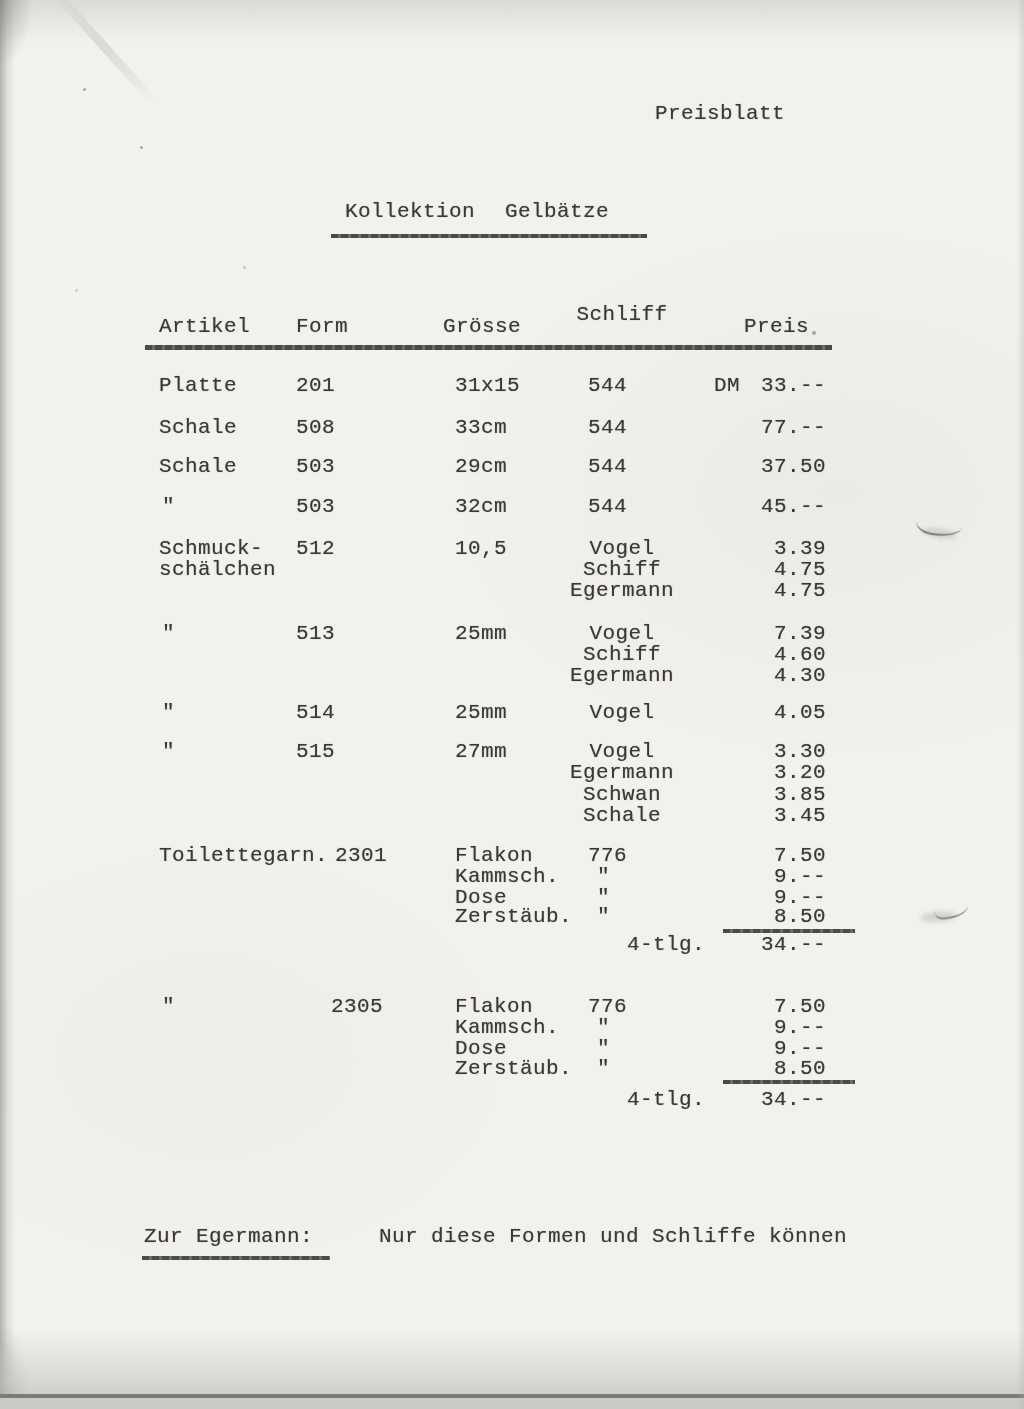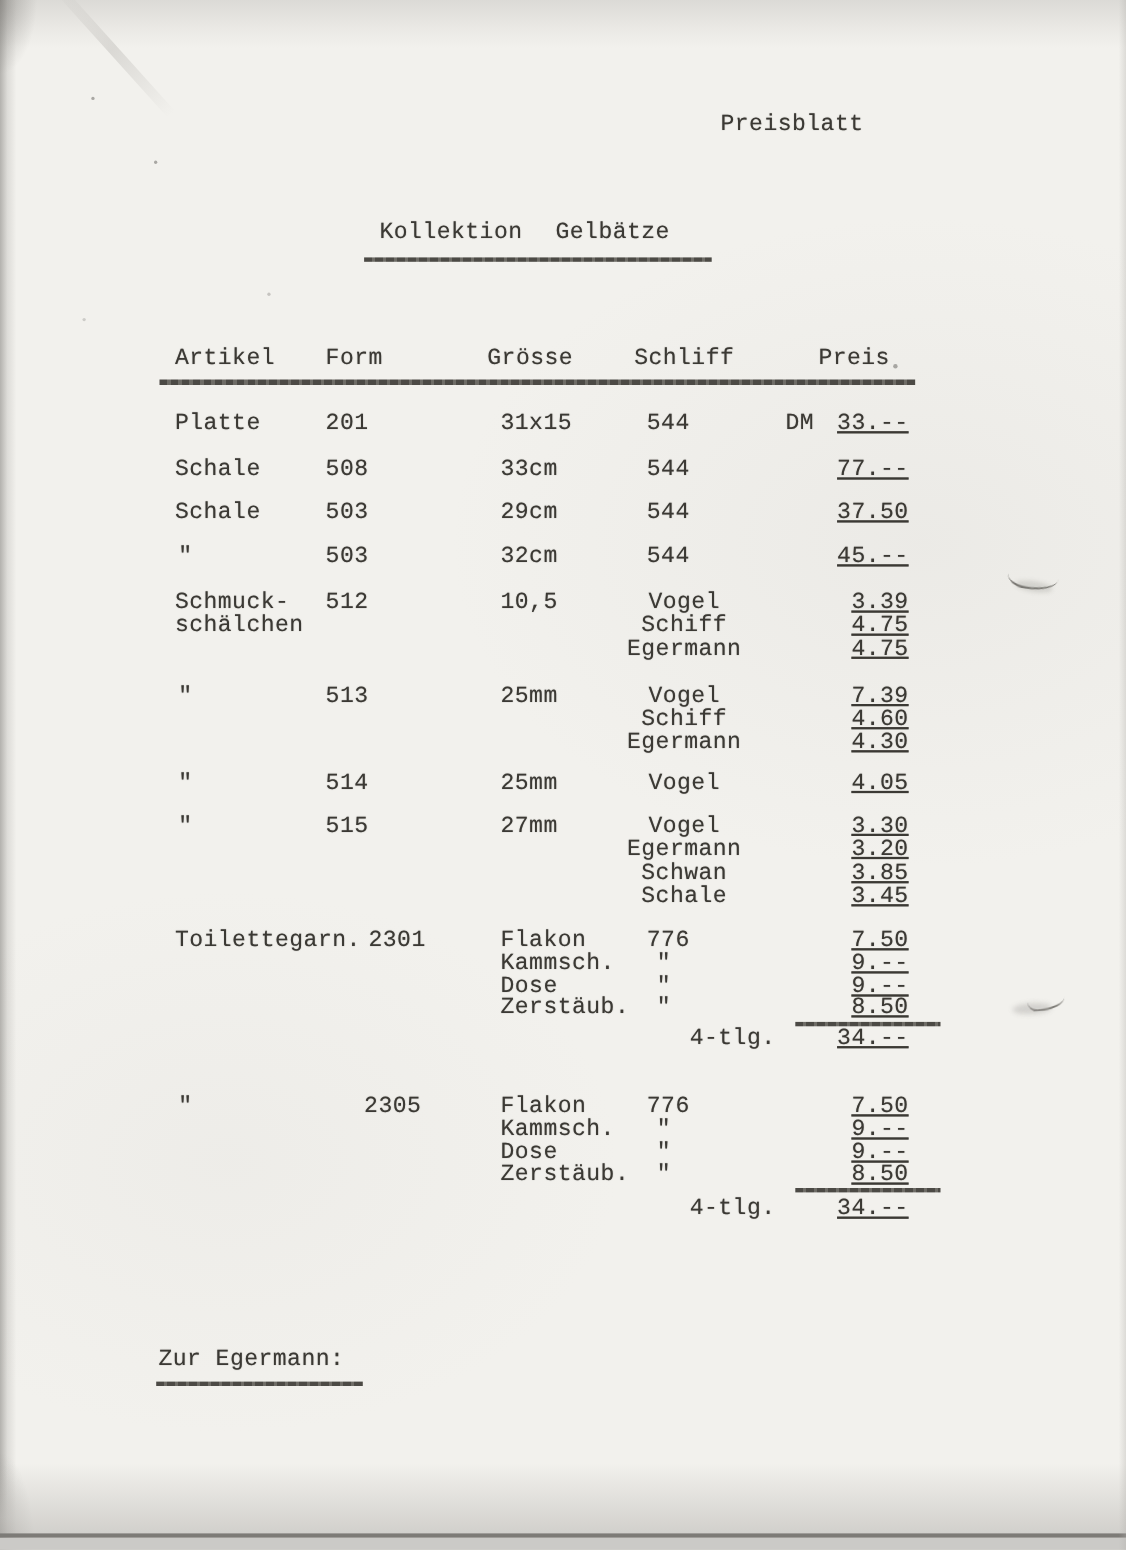--- a/index.html
+++ b/index.html
@@ -38,21 +38,21 @@
     border-bottom:2.5px solid #5a5852;border-radius:0 0 90% 30%/0 0 100% 80%;
     transform:rotate(-4deg);filter:blur(.4px);opacity:.8;}
   .crease-2::after{content:"";position:absolute;left:-14px;top:6px;width:36px;height:10px;border-radius:50%;
     background:rgba(156,154,150,.45);filter:blur(2.5px);}
   .speck{position:absolute;width:3px;height:3px;border-radius:50%;background:rgba(96,94,90,.5);}
   
   .t{position:absolute;white-space:pre;font-size:21px;line-height:22px;letter-spacing:.4px;
     color:#3b3934;text-shadow:0 0 1px rgba(59,57,52,.5);}
   .c-art{left:159px;} .c-dit{left:162px;} .c-form{left:296px;} .c-gro{left:455px;}
   .c-snum{left:588px;} .c-sname{left:570px;width:104px;text-align:center;} .c-sdit{left:597px;}
-  .c-price{right:198px;text-align:center;text-decoration:underline;} .c-dm{left:714px;} .c-tlg{left:627px;}
+  .c-price{right:198px;text-align:center;} .c-dm{left:714px;} .c-tlg{left:627px;}
   .rule{position:absolute;background:repeating-linear-gradient(90deg,#4c4a45 0 7px,#6e6c66 7px 10px);
     filter:blur(.3px);}
 </style>
 </head>
 <body>
 
 <div class="scan">
 
   <div class="band-top"></div>
   <div class="fold-tl"></div>
@@ -73,21 +73,21 @@
 
   <div class="t" style="left:655px;top:103px">Preisblatt</div>
 
   <div class="t" style="left:345px;top:201px">Kollektion</div>
   <div class="t" style="left:505px;top:201px">Gelbätze</div>
   <div class="rule" style="left:331px;top:234px;width:316px;height:4px"></div>
 
   <div class="t c-art" style="top:316px">Artikel</div>
   <div class="t c-form" style="top:316px">Form</div>
   <div class="t" style="left:443px;top:316px">Grösse</div>
-  <div class="t c-sname" style="top:316px">Schliff</div>
+  <div class="t c-sname" style="top:304px">Schliff</div>
   <div class="t" style="left:744px;top:316px">Preis</div>
   <div class="rule" style="left:145px;top:345px;width:687px;height:5px"></div>
 
   <div class="t c-art" style="top:375px">Platte</div>
   <div class="t c-form" style="top:375px">201</div>
   <div class="t c-gro" style="top:375px">31x15</div>
   <div class="t c-snum" style="top:375px">544</div>
   <div class="t c-dm" style="top:375px">DM</div>
   <div class="t c-price" style="top:375px">33.--</div>
 
@@ -179,14 +179,15 @@
   <div class="t c-price" style="top:1038px">9.--</div>
   <div class="t c-gro" style="top:1058px">Zerstäub.</div>
   <div class="t c-sdit" style="top:1058px">"</div>
   <div class="t c-price" style="top:1058px">8.50</div>
   <div class="rule" style="left:723px;top:1080px;width:132px;height:4px"></div>
   <div class="t c-tlg" style="top:1089px">4-tlg.</div>
   <div class="t c-price" style="top:1089px">34.--</div>
 
   <div class="t" style="left:144px;top:1226px">Zur Egermann:</div>
   <div class="rule" style="left:142px;top:1256px;width:188px;height:4px"></div>
+  <div class="t" style="left:379px;top:1226px">Nur diese Formen und Schliffe können</div>
 
 </div>
 
 </body></html>

